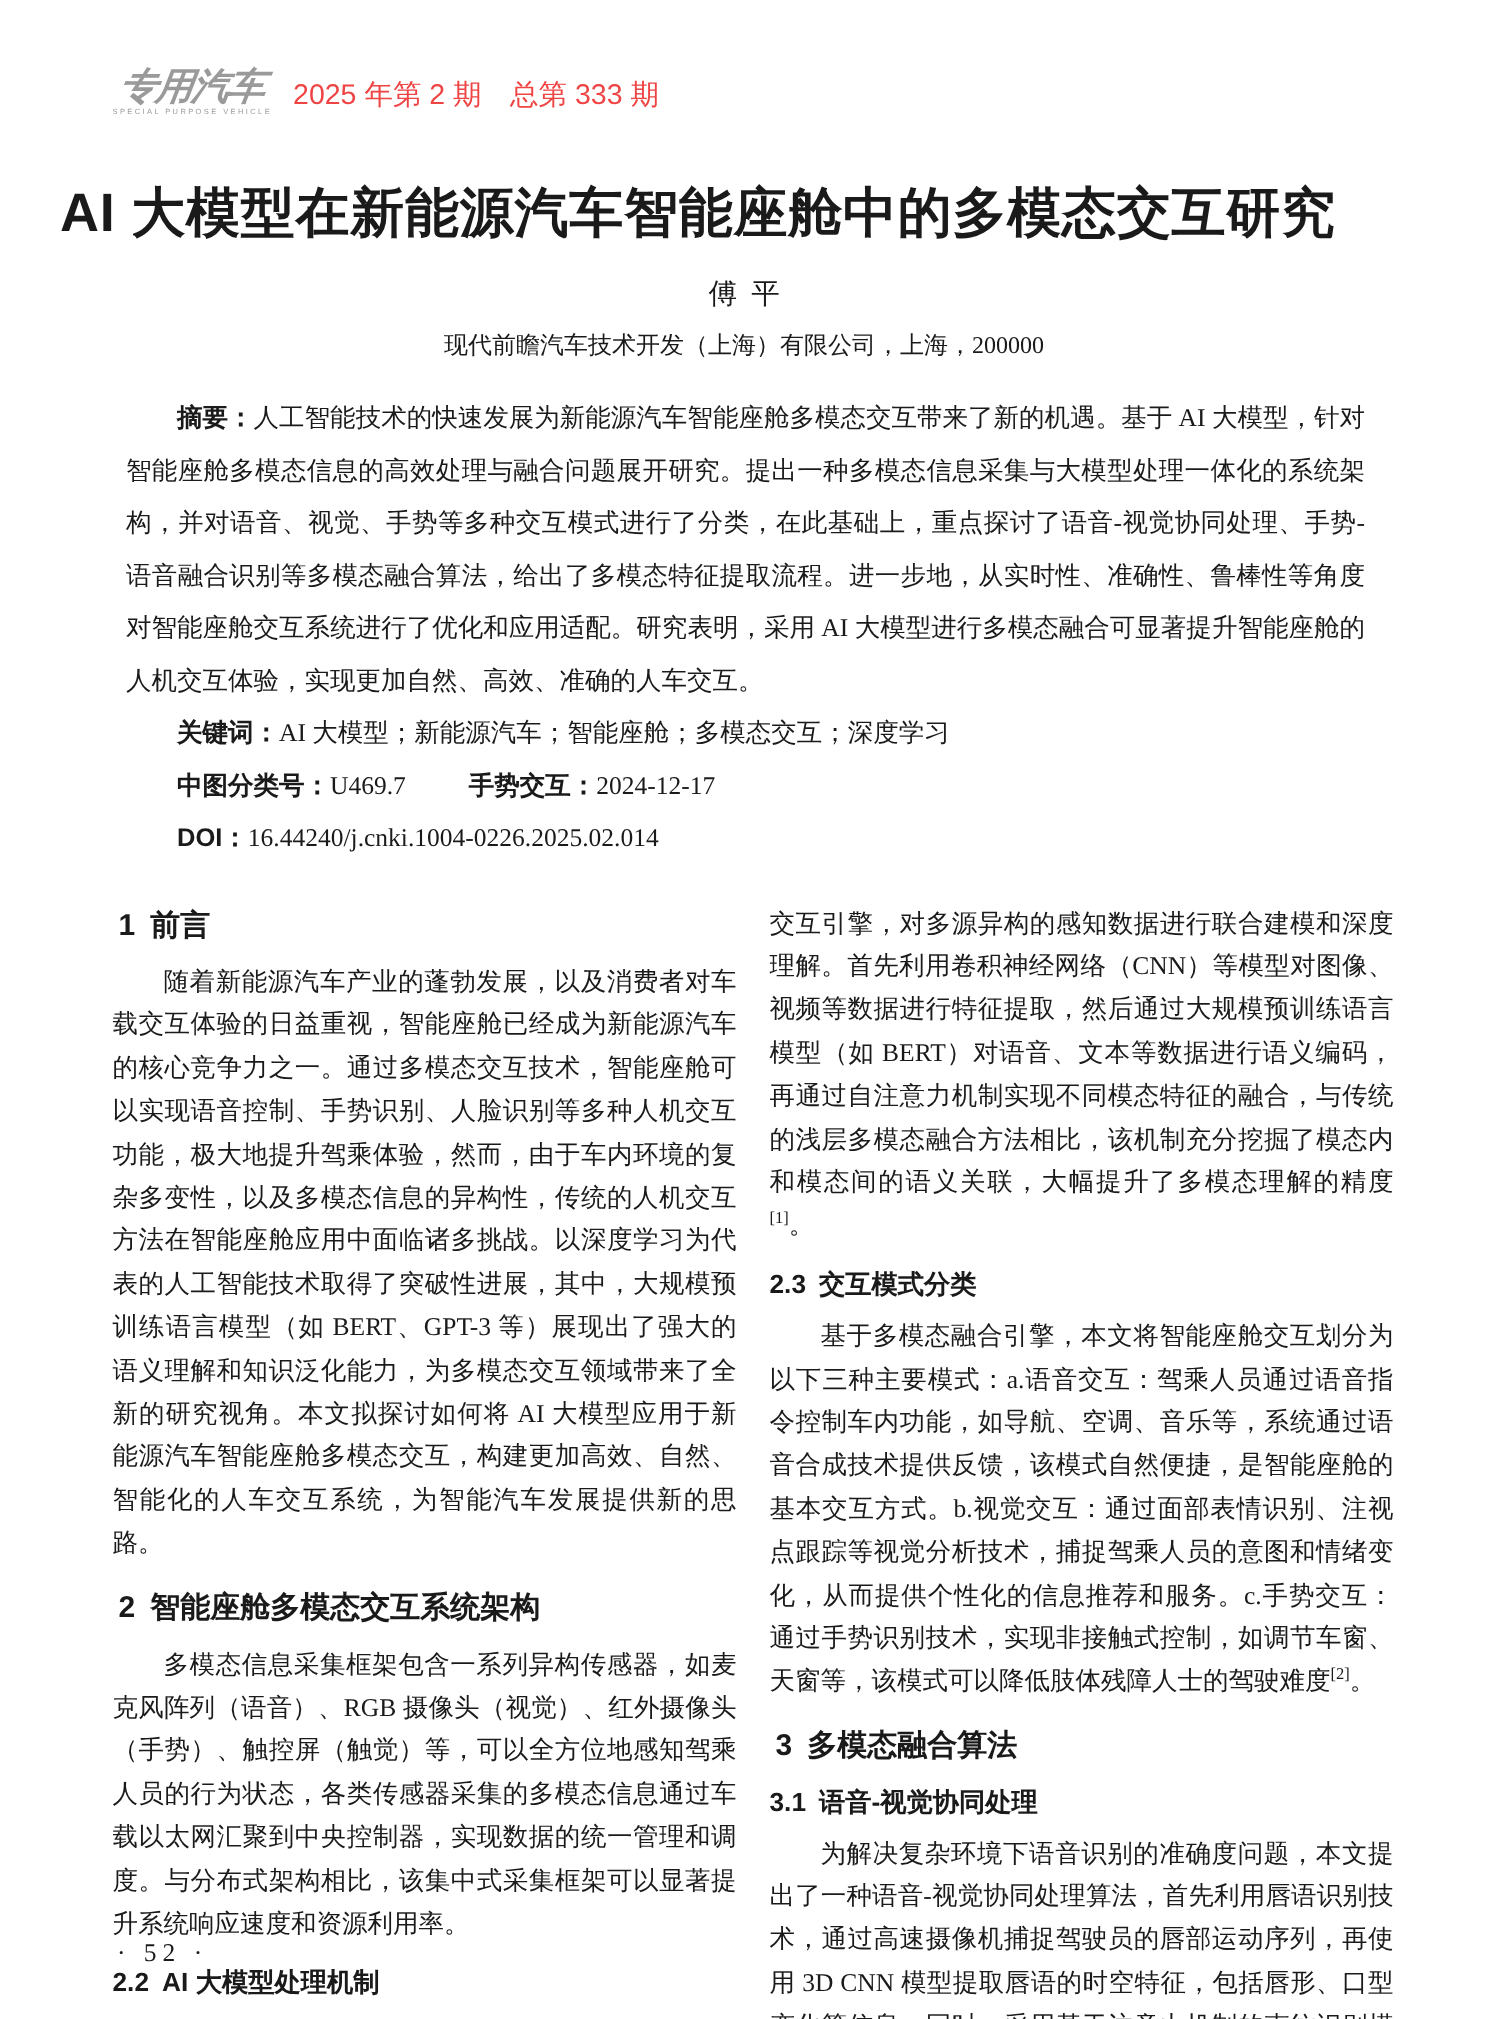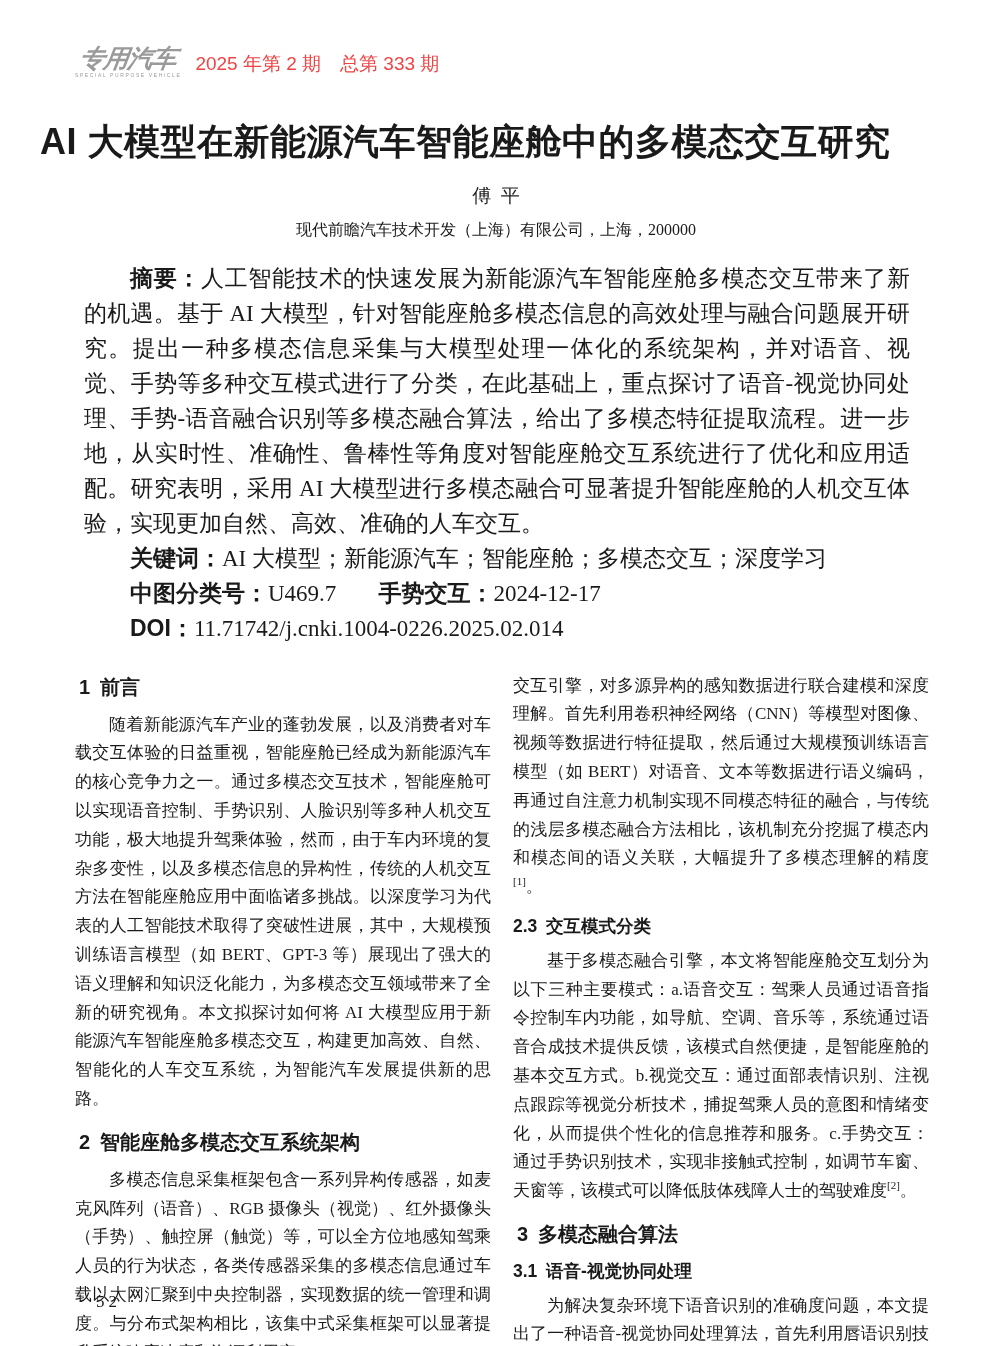--- a/index.html
+++ b/index.html
@@ -41,21 +41,21 @@
     font-family:"Liberation Sans","DejaVu Sans",sans-serif;
     font-weight:bold;
     font-size:36px; line-height:1.35;
     letter-spacing:0.5px;
   }
   .author { text-align:center; font-size:19px; margin-top:16px; }
   .affiliation { text-align:center; font-size:16px; margin-top:11px; }
   
   .front-matter {
     margin:20px 82px 0 84px;
-    font-size:23px; line-height:35px;
+    font-size:17px; line-height:35px;
     text-align:justify;
   }
   .front-matter p { margin:0; text-indent:2em; }
   .fm-label {
     font-family:"Liberation Sans","DejaVu Sans",sans-serif;
     font-weight:bold;
   }
   .fm-gap { display:inline-block; width:42px; }
   
   .columns {
@@ -113,21 +113,21 @@
     <p>
       <span class="fm-label">摘要：</span><span>人工智能技术的快速发展为新能源汽车智能座舱多模态交互带来了新的机遇。基于 AI 大模型，针对智能座舱多模态信息的高效处理与融合问题展开研究。提出一种多模态信息采集与大模型处理一体化的系统架构，并对语音、视觉、手势等多种交互模式进行了分类，在此基础上，重点探讨了语音-视觉协同处理、手势-语音融合识别等多模态融合算法，给出了多模态特征提取流程。进一步地，从实时性、准确性、鲁棒性等角度对智能座舱交互系统进行了优化和应用适配。研究表明，采用 AI 大模型进行多模态融合可显著提升智能座舱的人机交互体验，实现更加自然、高效、准确的人车交互。</span>
     </p>
     <p>
       <span class="fm-label">关键词：</span><span>AI 大模型；新能源汽车；智能座舱；多模态交互；深度学习</span>
     </p>
     <p>
       <span class="fm-label">中图分类号：</span><span>U469.7</span><span class="fm-gap"></span><span class="fm-label">手势交互：</span><span>2024-12-17</span>
     </p>
     <p>
-      <span class="fm-label">DOI：</span><span>11.71742/j.cnki.1004-0226.2025.02.014</span>
+      <span class="fm-label">DOI：</span><span>16.44240/j.cnki.1004-0226.2025.02.014</span>
     </p>
   </div>
 
   <div class="columns">
 
     <div class="col">
       <h2 class="sec first">1 前言</h2>
       <p>随着新能源汽车产业的蓬勃发展，以及消费者对车载交互体验的日益重视，智能座舱已经成为新能源汽车的核心竞争力之一。通过多模态交互技术，智能座舱可以实现语音控制、手势识别、人脸识别等多种人机交互功能，极大地提升驾乘体验，然而，由于车内环境的复杂多变性，以及多模态信息的异构性，传统的人机交互方法在智能座舱应用中面临诸多挑战。以深度学习为代表的人工智能技术取得了突破性进展，其中，大规模预训练语言模型（如 BERT、GPT-3 等）展现出了强大的语义理解和知识泛化能力，为多模态交互领域带来了全新的研究视角。本文拟探讨如何将 AI 大模型应用于新能源汽车智能座舱多模态交互，构建更加高效、自然、智能化的人车交互系统，为智能汽车发展提供新的思路。</p>
       <h2 class="sec">2 智能座舱多模态交互系统架构</h2>
       <p>多模态信息采集框架包含一系列异构传感器，如麦克风阵列（语音）、RGB 摄像头（视觉）、红外摄像头（手势）、触控屏（触觉）等，可以全方位地感知驾乘人员的行为状态，各类传感器采集的多模态信息通过车载以太网汇聚到中央控制器，实现数据的统一管理和调度。与分布式架构相比，该集中式采集框架可以显著提升系统响应速度和资源利用率。</p>

